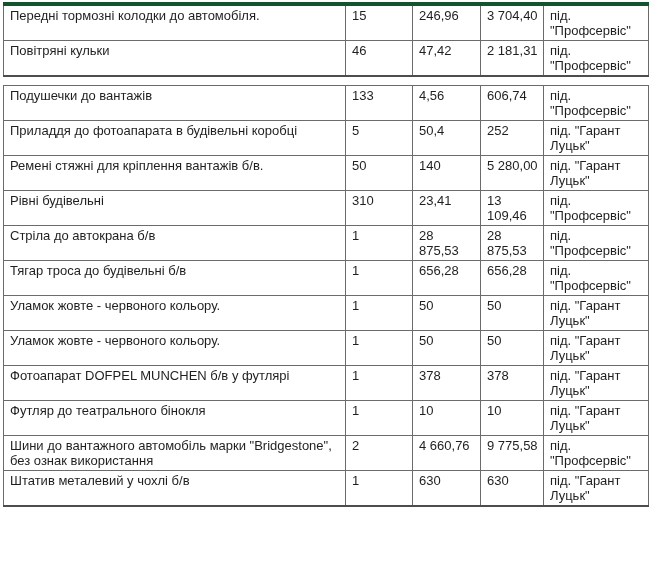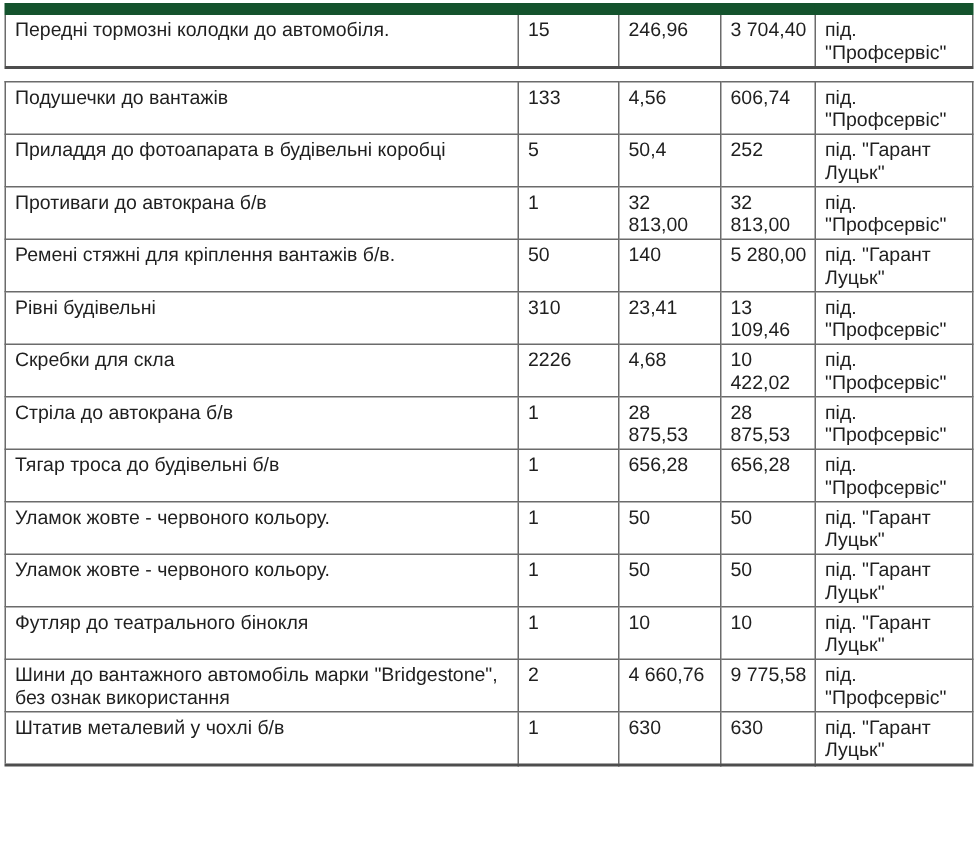--- a/index.html
+++ b/index.html
@@ -14,21 +14,21 @@
     color: #1f1f1f;
     overflow: hidden;
   }
   .page {
     padding: 2px 2px 0 3px;
   }
   table.doc-table {
     border-collapse: collapse;
     table-layout: fixed;
     width: 645px;
-    border-top: 8px solid #14532d;
+    border-top: 4px solid #14532d;
     border-bottom: 2px solid #4d4d4d;
   }
   table.doc-table + table.doc-table {
     margin-top: 8px;
     border-top: 1px solid #6b6b6b;
   }
   table.doc-table td {
     border: 1px solid #6b6b6b;
     font-size: 13px;
     line-height: 15px;
@@ -60,20 +60,28 @@
     </colgroup>
     <tbody>
         <tr>
           <td>Передні тормозні колодки до автомобіля.</td>
           <td>15</td>
           <td>246,96</td>
           <td>3 704,40</td>
           <td>під.
 "Профсервіс"</td>
         </tr>
+        <tr>
+          <td>Повітряні кульки</td>
+          <td>46</td>
+          <td>47,42</td>
+          <td>2 181,31</td>
+          <td>під.
+"Профсервіс"</td>
+        </tr>
       </tbody>
   </table>
 
   <table class="doc-table" data-table="1">
     <colgroup>
       <col class="c0">
         <col class="c1">
         <col class="c2">
         <col class="c3">
         <col class="c4">
@@ -89,52 +97,33 @@
         </tr>
         <tr>
           <td>Приладдя до фотоапарата в будівельні коробці</td>
           <td>5</td>
           <td>50,4</td>
           <td>252</td>
           <td>під. "Гарант
 Луцьк"</td>
         </tr>
         <tr>
-          <td>Противаги до автокрана б/в</td>
-          <td>1</td>
-          <td>32
-813,00</td>
-          <td>32
-813,00</td>
-          <td>під.
-"Профсервіс"</td>
-        </tr>
-        <tr>
           <td>Ремені стяжні для кріплення вантажів б/в.</td>
           <td>50</td>
           <td>140</td>
           <td>5 280,00</td>
           <td>під. "Гарант
 Луцьк"</td>
         </tr>
         <tr>
           <td>Рівні будівельні</td>
           <td>310</td>
           <td>23,41</td>
           <td>13
 109,46</td>
-          <td>під.
-"Профсервіс"</td>
-        </tr>
-        <tr>
-          <td>Скребки для скла</td>
-          <td>2226</td>
-          <td>4,68</td>
-          <td>10
-422,02</td>
           <td>під.
 "Профсервіс"</td>
         </tr>
         <tr>
           <td>Стріла до автокрана б/в</td>
           <td>1</td>
           <td>28
 875,53</td>
           <td>28
 875,53</td>
@@ -159,20 +148,28 @@
         </tr>
         <tr>
           <td>Уламок жовте - червоного кольору.</td>
           <td>1</td>
           <td>50</td>
           <td>50</td>
           <td>під. "Гарант
 Луцьк"</td>
         </tr>
         <tr>
+          <td>Фотоапарат DOFPEL MUNCHEN б/в у футлярі</td>
+          <td>1</td>
+          <td>378</td>
+          <td>378</td>
+          <td>під. "Гарант
+Луцьк"</td>
+        </tr>
+        <tr>
           <td>Футляр до театрального бінокля</td>
           <td>1</td>
           <td>10</td>
           <td>10</td>
           <td>під. "Гарант
 Луцьк"</td>
         </tr>
         <tr>
           <td>Шини до вантажного автомобіль марки "Bridgestone",
 без ознак використання</td>

